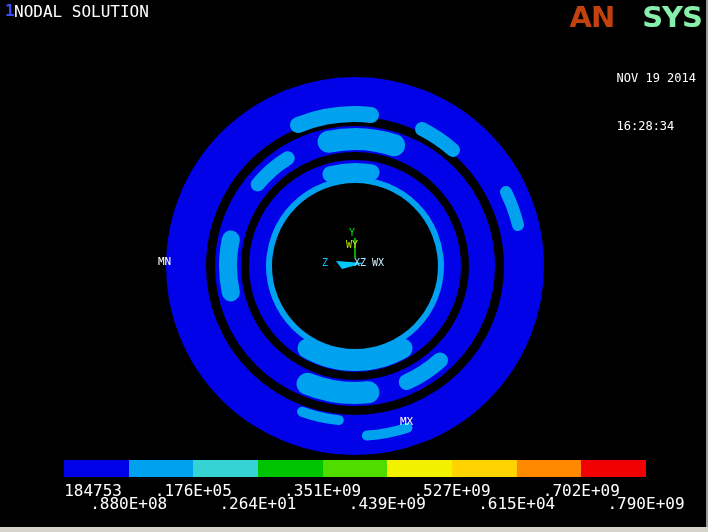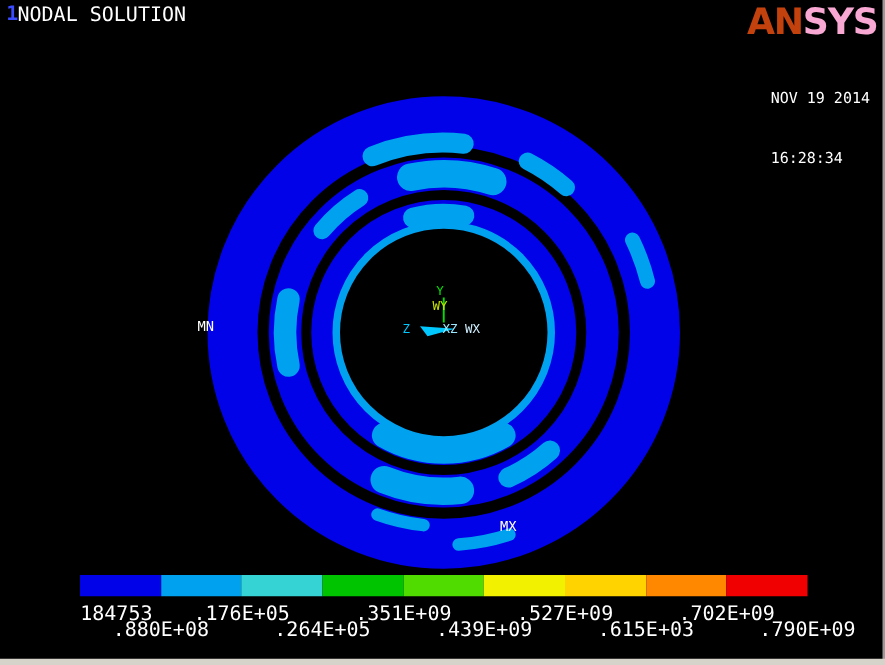--- a/index.html
+++ b/index.html
@@ -11,21 +11,21 @@
   .layer { position:absolute; z-index:2; }
   #model-svg { position:absolute; left:0; top:0; z-index:1; }
 
   .plot-number { left:5px; top:1px; color:#3b4bff; font-size:16px; font-weight:bold; }
   .page-title  { left:14px; top:2px; font-size:16px; white-space:pre; }
   .solution-info { left:14px; top:44px; font-size:12px; line-height:15px; white-space:pre; }
 
   .ansys-logo { right:6px; top:0px; font-family:"DejaVu Sans","Liberation Sans",sans-serif;
     font-size:29px; font-weight:bold; letter-spacing:-1px; }
   .logo-an  { color:#c2410c; }
-  .logo-sys { color:#f9a8d4; }
+  .logo-sys { color:#86efac;margin-left:28px; }
 
   .datetime { right:12px; top:38px; font-size:12px; line-height:16px; text-align:left; white-space:pre; }
 
   .contour-legend { left:64px; top:460px; width:582px; height:48px; }
   .legend-bar { display:flex; width:100%; height:17px; }
   .legend-seg { flex:1 1 auto; }
   .legend-label { position:absolute; font-size:16px; white-space:nowrap; transform:translateX(-50%); }
   .legend-row1 { top:21px; }
   .legend-row2 { top:34px; }
 
@@ -101,22 +101,22 @@
       <div class="legend-seg" style="background: rgb(255, 211, 0);"></div>
       <div class="legend-seg" style="background: rgb(255, 136, 0);"></div>
       <div class="legend-seg" style="background: rgb(240, 0, 0);"></div>
     </div>
     <span class="legend-label legend-row1" style="left:5%">184753</span>
     <span class="legend-label legend-row1" style="left:22.22%">.176E+05</span>
     <span class="legend-label legend-row1" style="left:44.44%">.351E+09</span>
     <span class="legend-label legend-row1" style="left:66.67%">.527E+09</span>
     <span class="legend-label legend-row1" style="left:88.89%">.702E+09</span>
     <span class="legend-label legend-row2" style="left:11.11%">.880E+08</span>
-    <span class="legend-label legend-row2" style="left:33.33%">.264E+05</span>
+    <span class="legend-label legend-row2" style="left:33.33%">.264E+01</span>
     <span class="legend-label legend-row2" style="left:55.56%">.439E+09</span>
-    <span class="legend-label legend-row2" style="left:77.78%">.615E+03</span>
+    <span class="legend-label legend-row2" style="left:77.78%">.615E+04</span>
     <span class="legend-label legend-row2" style="left:100%">.790E+09</span>
   </div>
 
 
   <div class="layer border-right"></div>
   <div class="layer border-bottom"></div>
 </div>
 
 </body></html>

